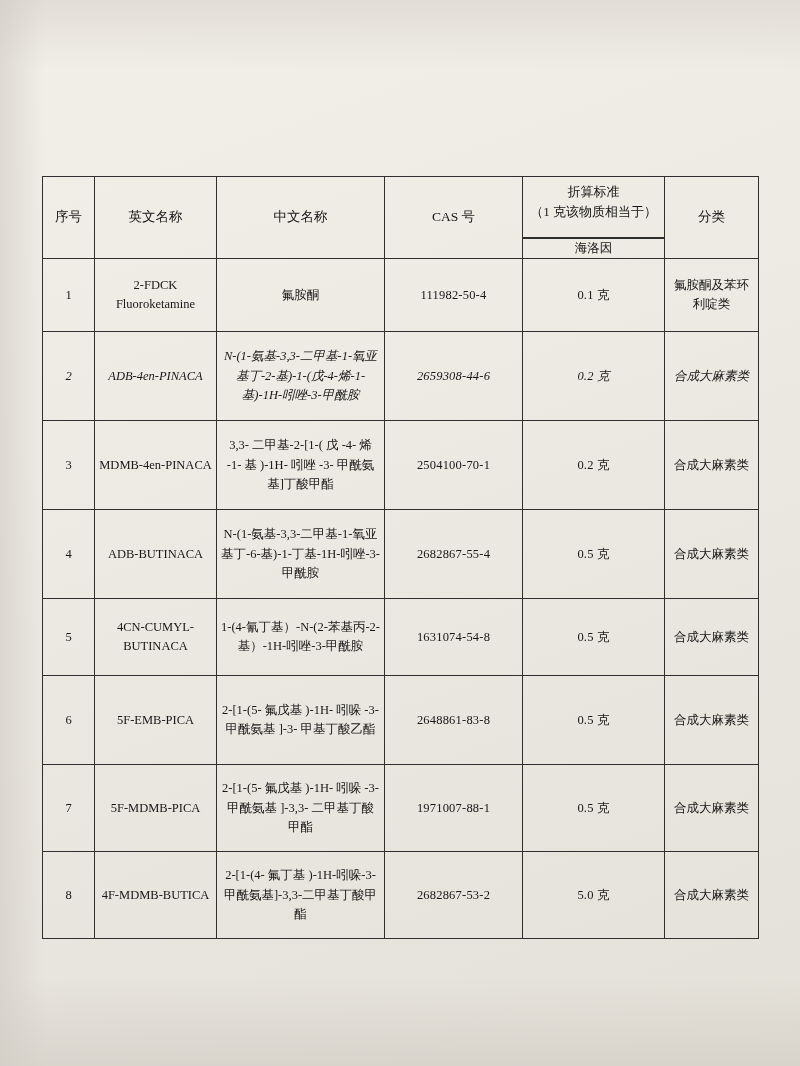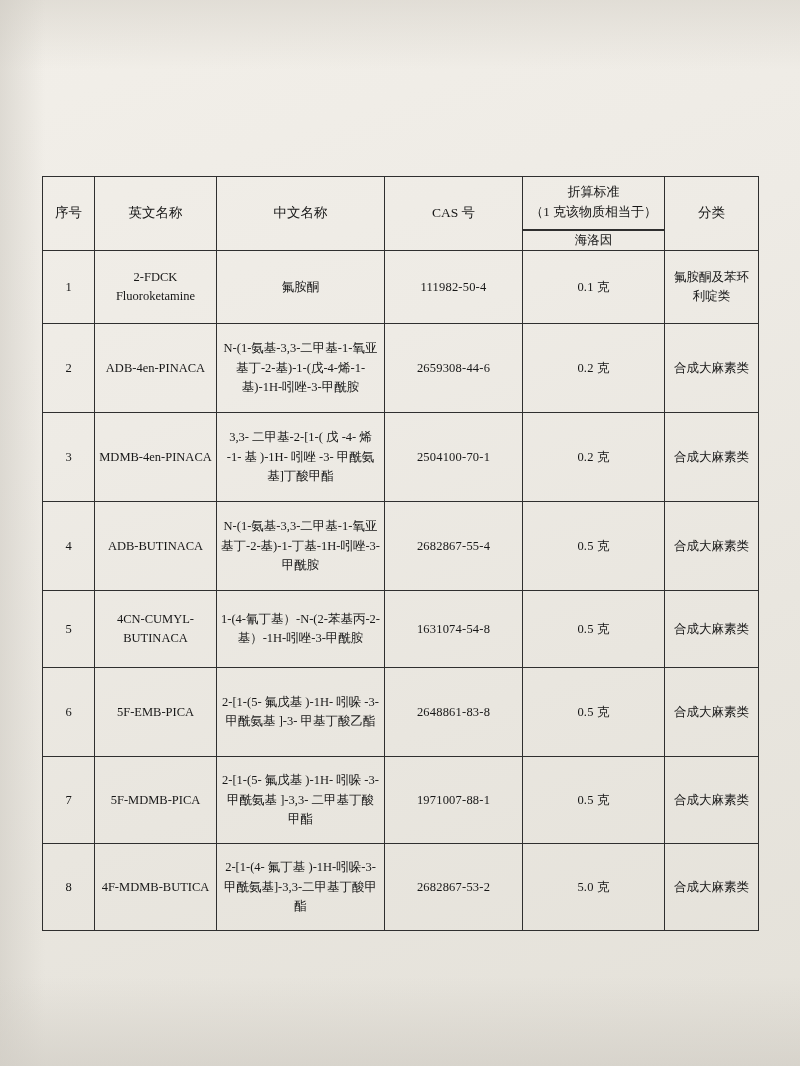--- a/index.html
+++ b/index.html
@@ -80,21 +80,21 @@
   .col-cas   { width: 138px; }
   .col-std   { width: 142px; }
   .col-class { width: 94px; }
 
   thead td.head-cell, thead th.head-cell {
     font-size: 13.5px;
     height: 44px;
   }
   .std-head-top {
     border-bottom: 1px solid #2f2f2f;
-    padding: 5px 4px 8px;
+    padding: 5px 4px 16px;
     font-size: 13px;
     line-height: 1.5;
   }
   .std-head-top .line2 {
     font-size: 13px;
   }
   .std-head-sub {
     padding: 5px 4px;
     font-size: 12.5px;
     margin-top: 38px;
@@ -118,21 +118,21 @@
   td.cas, td.std {
     font-size: 12.5px;
     letter-spacing: 0.2px;
   }
   td.cls {
     font-size: 12px;
     line-height: 1.6;
   }
   td.idx { font-size: 12.5px; }
   .row-h-1 td { height: 72px; }
-  .row-h-2 td { height: 88px; }
+  .row-h-2 td { height: 88px; font-style: italic; }
   .row-h-3 td { height: 88px; }
   .row-h-4 td { height: 88px; }
   .row-h-5 td { height: 76px; }
   .row-h-6 td { height: 88px; }
   .row-h-7 td { height: 86px; }
   .row-h-8 td { height: 86px; }
 </style>
 </head>
 <body>
 
@@ -192,21 +192,21 @@
           <td class="idx">3</td>
           <td class="en-name">MDMB-4en-PINACA</td>
           <td class="zh-name">3,3- 二甲基-2-[1-( 戊 -4- 烯 -1- 基 )-1H- 吲唑 -3- 甲酰氨基]丁酸甲酯</td>
           <td class="cas">2504100-70-1</td>
           <td class="std">0.2 克</td>
           <td class="cls">合成大麻素类</td>
         </tr>
         <tr class="row-h-4">
           <td class="idx">4</td>
           <td class="en-name">ADB-BUTINACA</td>
-          <td class="zh-name">N-(1-氨基-3,3-二甲基-1-氧亚基丁-2-基)-1-丁基-1H-吲唑-3-甲酰胺</td>
+          <td class="zh-name">N-(1-氨基-3,3-二甲基-1-氧亚基丁-6-基)-1-丁基-1H-吲唑-3-甲酰胺</td>
           <td class="cas">2682867-55-4</td>
           <td class="std">0.5 克</td>
           <td class="cls">合成大麻素类</td>
         </tr>
         <tr class="row-h-5">
           <td class="idx">5</td>
           <td class="en-name">4CN-CUMYL-BUTINACA</td>
           <td class="zh-name">1-(4-氰丁基）-N-(2-苯基丙-2-基）-1H-吲唑-3-甲酰胺</td>
           <td class="cas">1631074-54-8</td>
           <td class="std">0.5 克</td>

